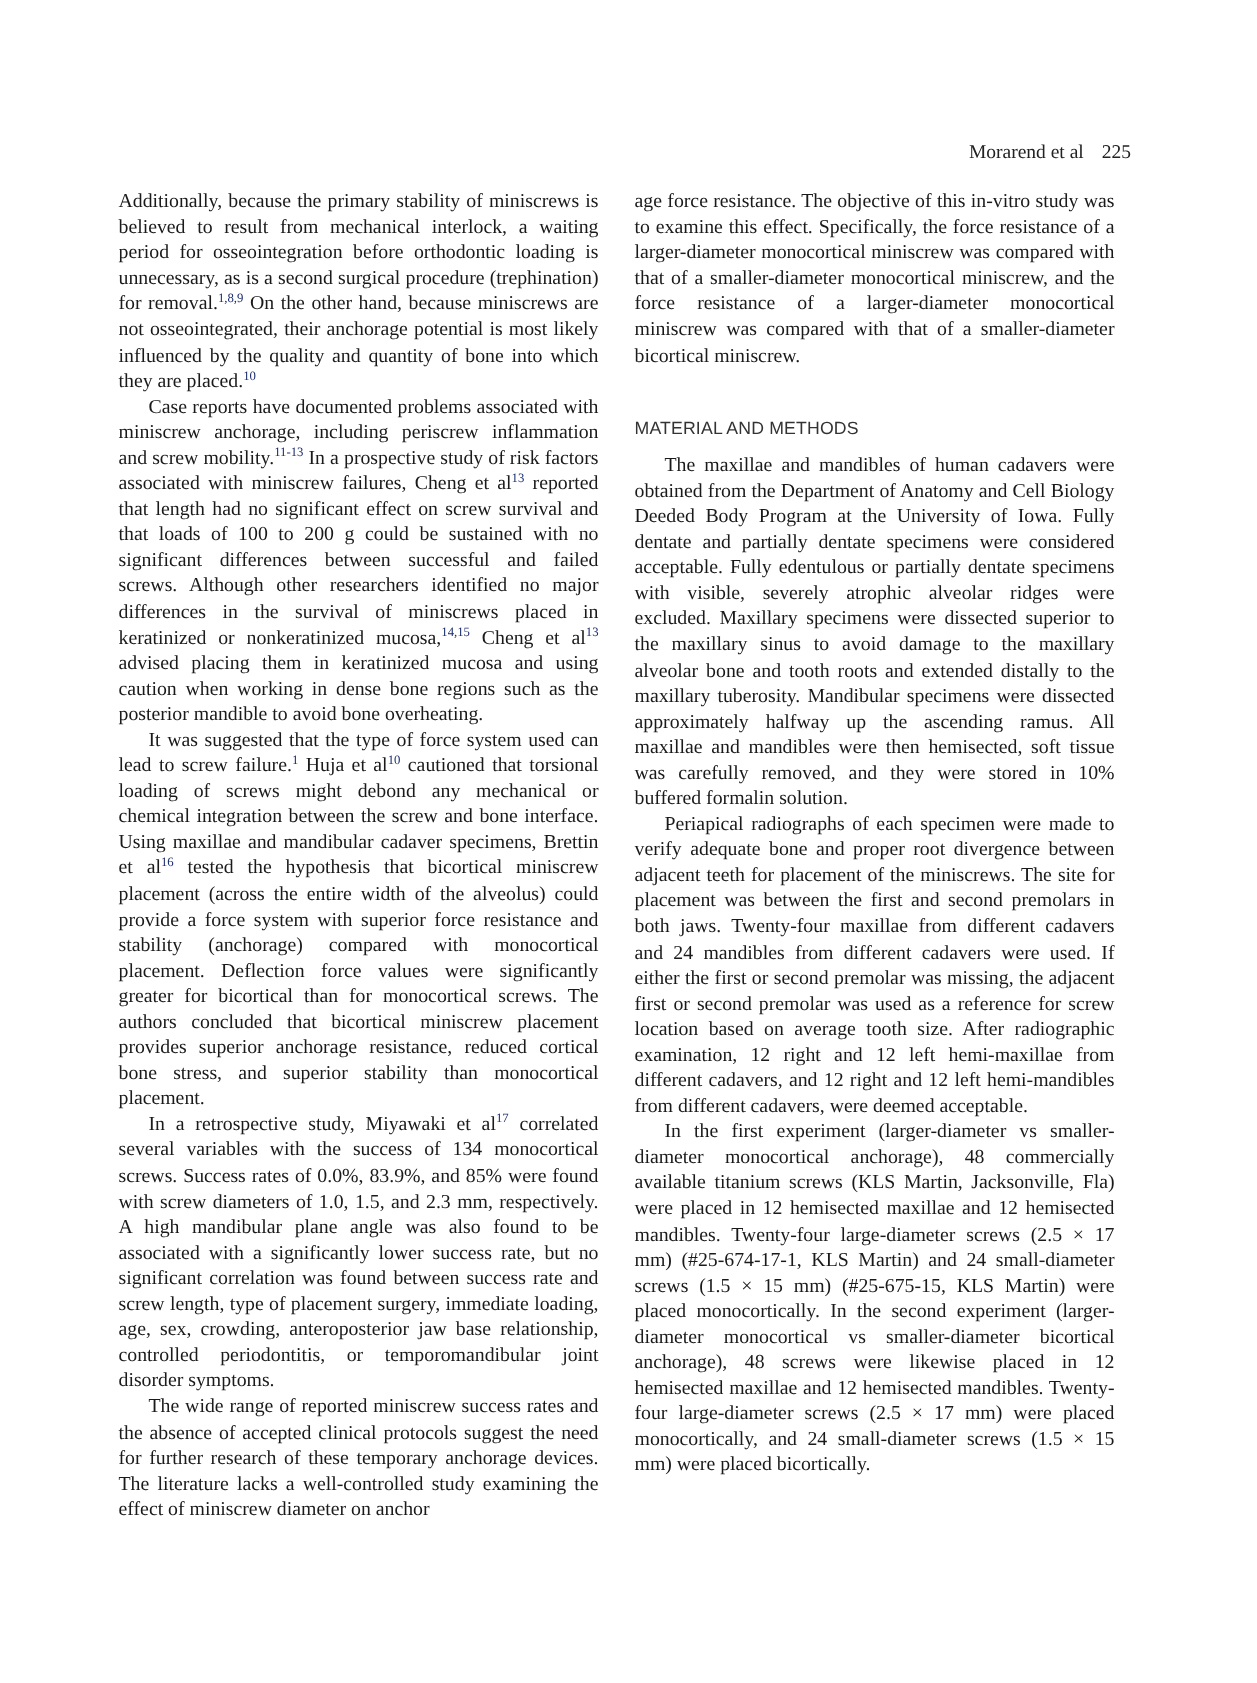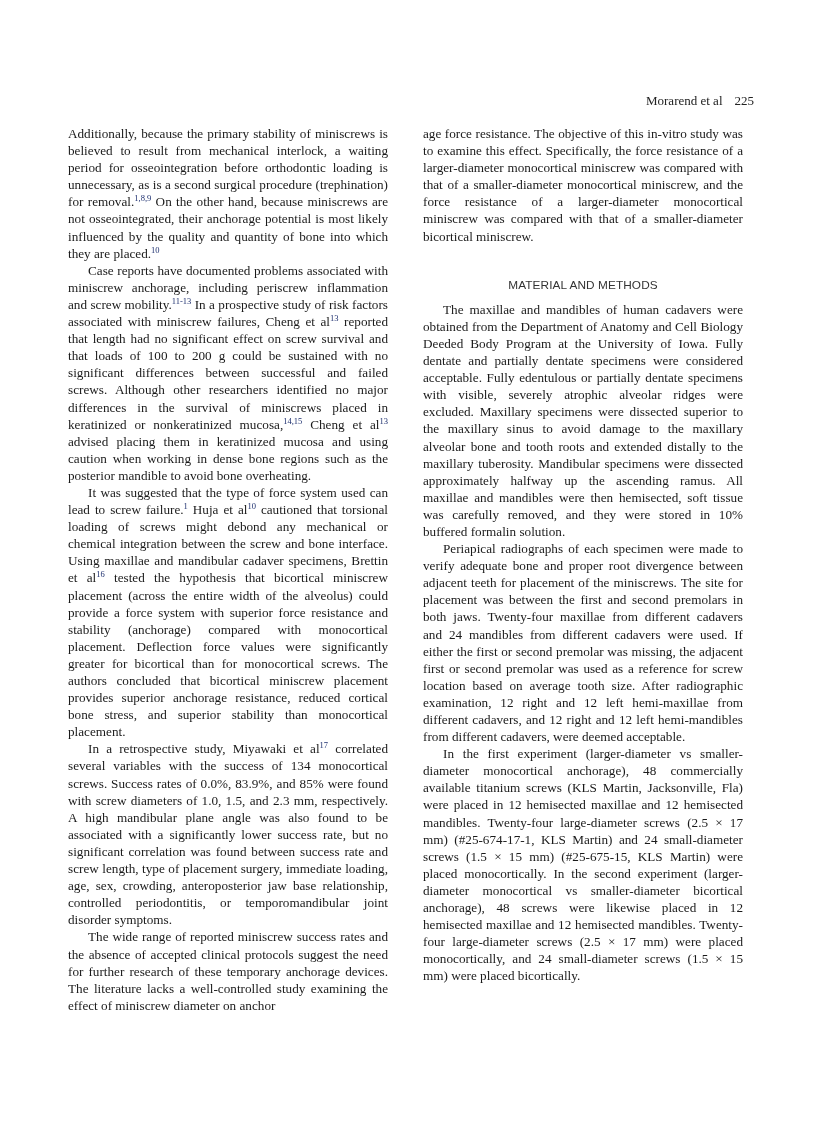--- a/index.html
+++ b/index.html
@@ -2,26 +2,26 @@
 <html><head>
 <meta charset="utf-8">
 <style>
   html, body { margin: 0; padding: 0; background: #ffffff; }
   body { width: 838px; height: 1122px; position: relative; overflow: hidden; color: #1a1a1a; }
   .header { position: absolute; top: 62px; left: 86px; width: 668px; font-family: "Liberation Serif", serif; font-size: 11.2px; line-height: 14px; color: #222; }
   .header .left { position: absolute; left: 0; top: 0; }
   .header .right { position: absolute; right: 0; top: 0; font-size: 13px; margin-top: 32px; }
   .header .right .pg { margin-left: 12px; }
   .col { position: absolute; top: 125px; width: 320px; font-family: "Liberation Serif", serif; font-size: 13.2px; line-height: 17.1px; text-align: justify; hyphens: manual; }
-  .col.left { left: 68px; }
+  .col.left { left: 79px; }
   .col.right { left: 423px; }
   .col p { margin: 0; }
   .col p.ind { text-indent: 20px; }
   sup { font-size: 8.5px; line-height: 0; vertical-align: 5px; color: #1c2e6e; }
-  .section { font-family: "Liberation Sans", sans-serif; font-size: 11.8px; letter-spacing: 0.1px; color: #333; margin: 32px 0 7px 0; text-align: center; }
+  .section { font-family: "Liberation Sans", sans-serif; font-size: 11.8px; letter-spacing: 0.1px; color: #333; margin: 32px 0 7px 0; text-align: left; }
 </style>
 </head>
 <body>
 
 <div class="header">
   <div class="left">
   </div>
   <div class="right">
     <span>Morarend et al</span><span class="pg">225</span>
   </div>

